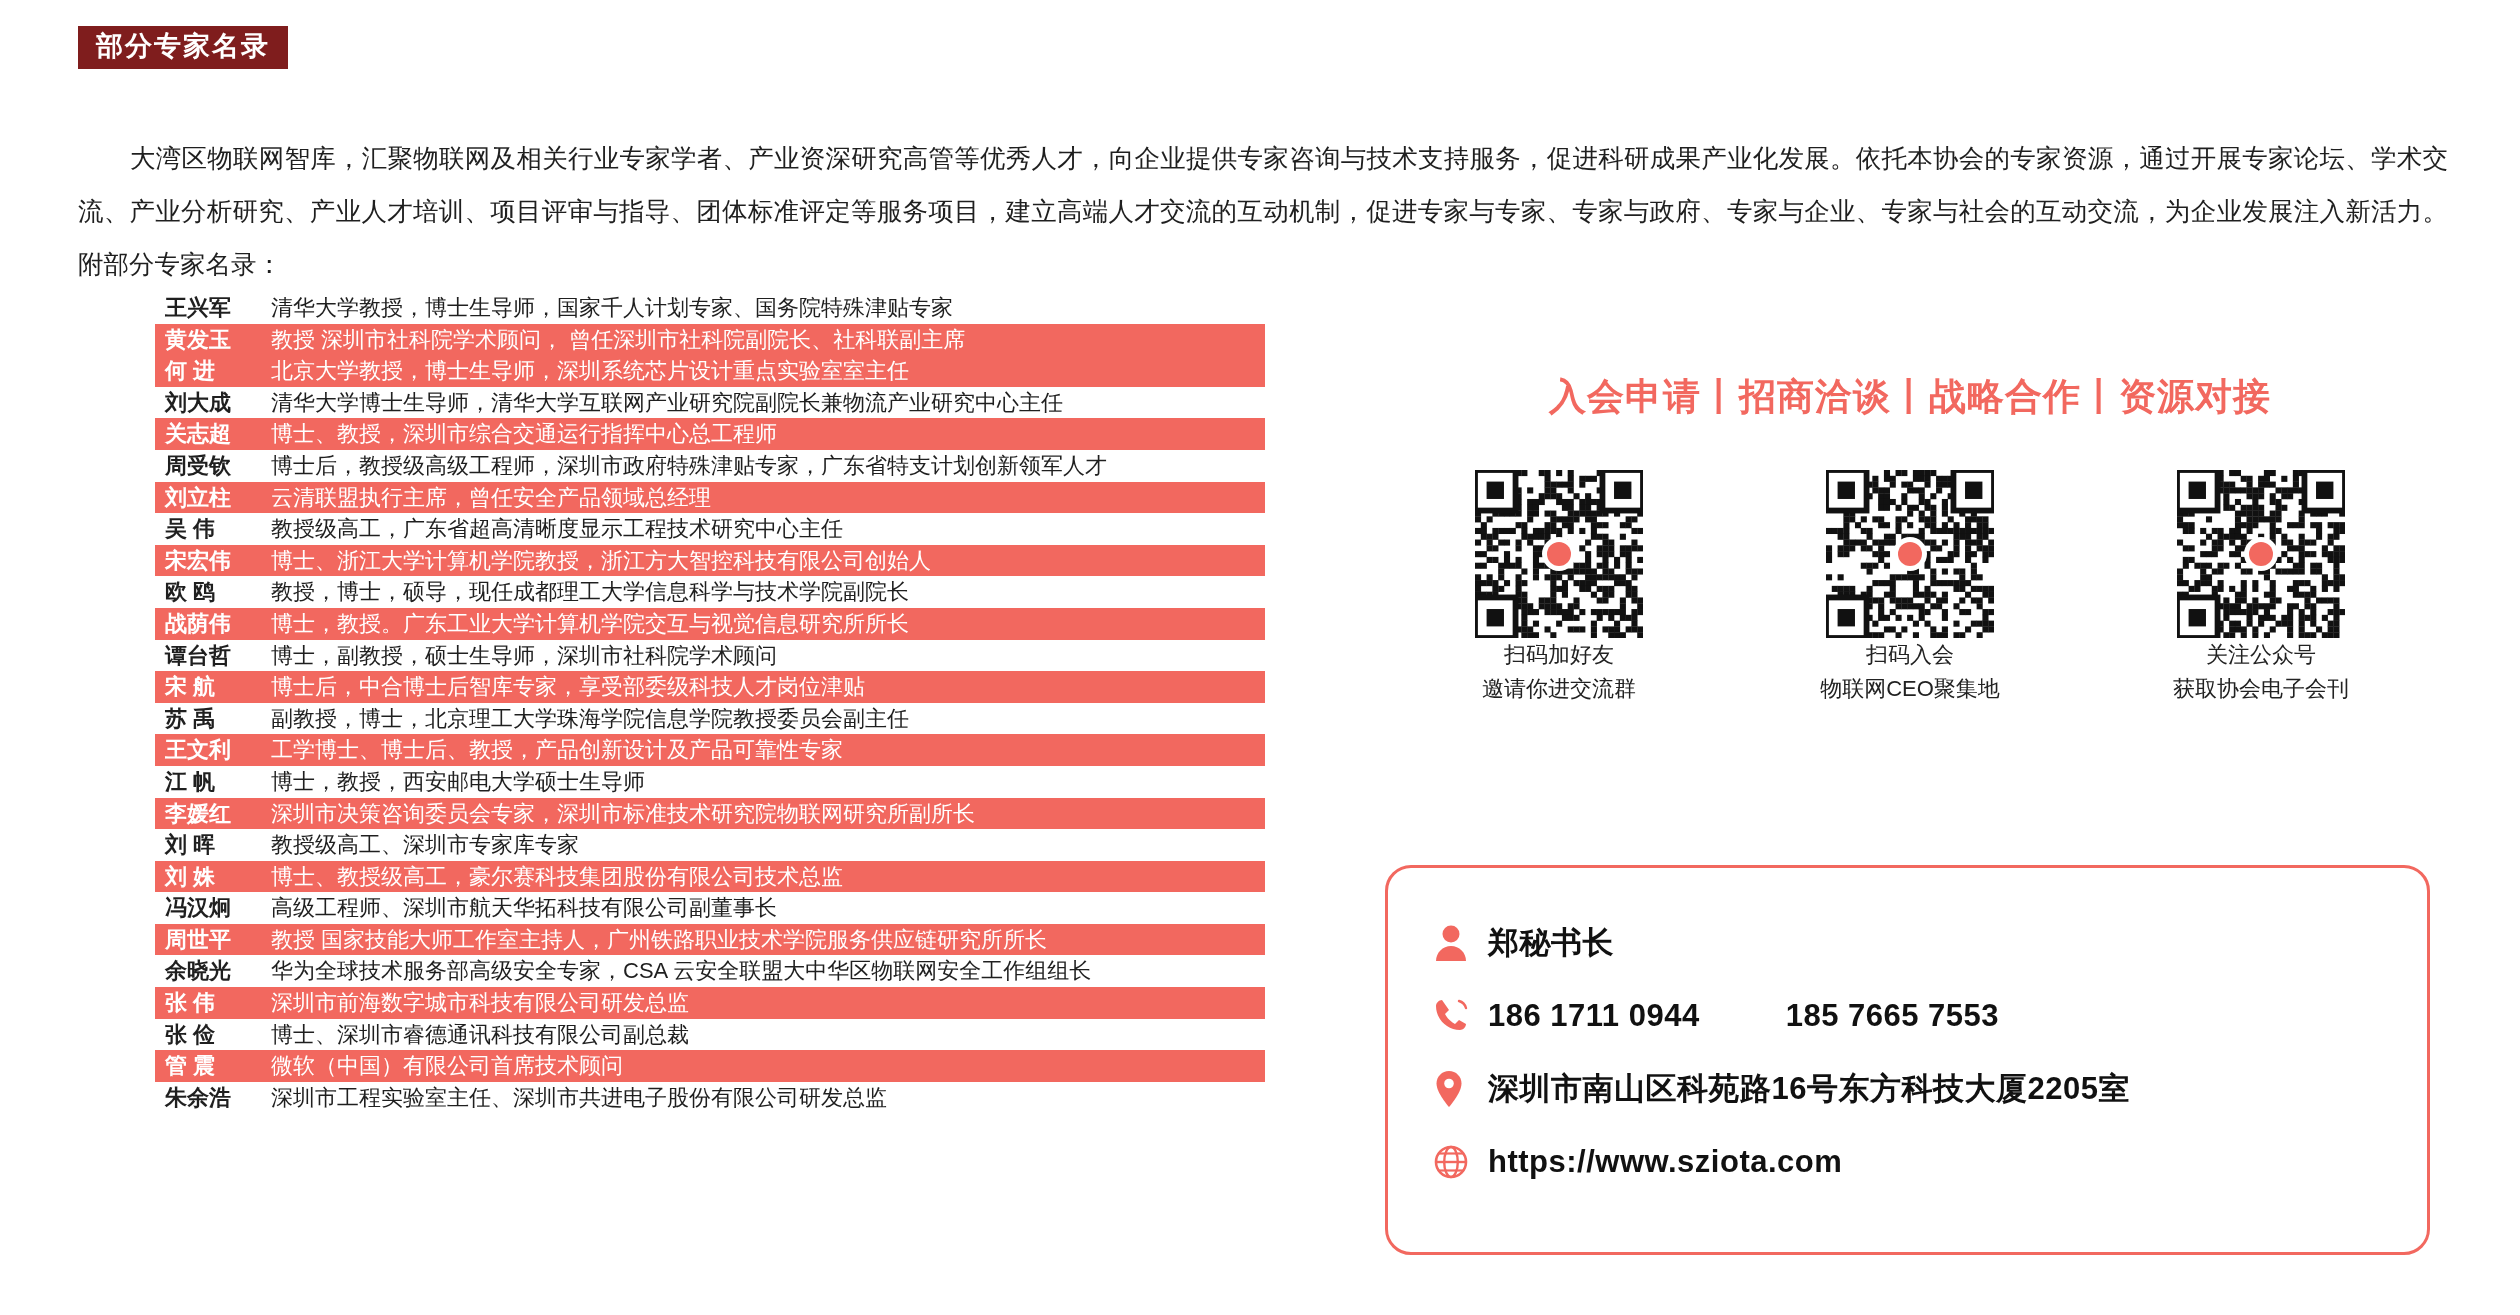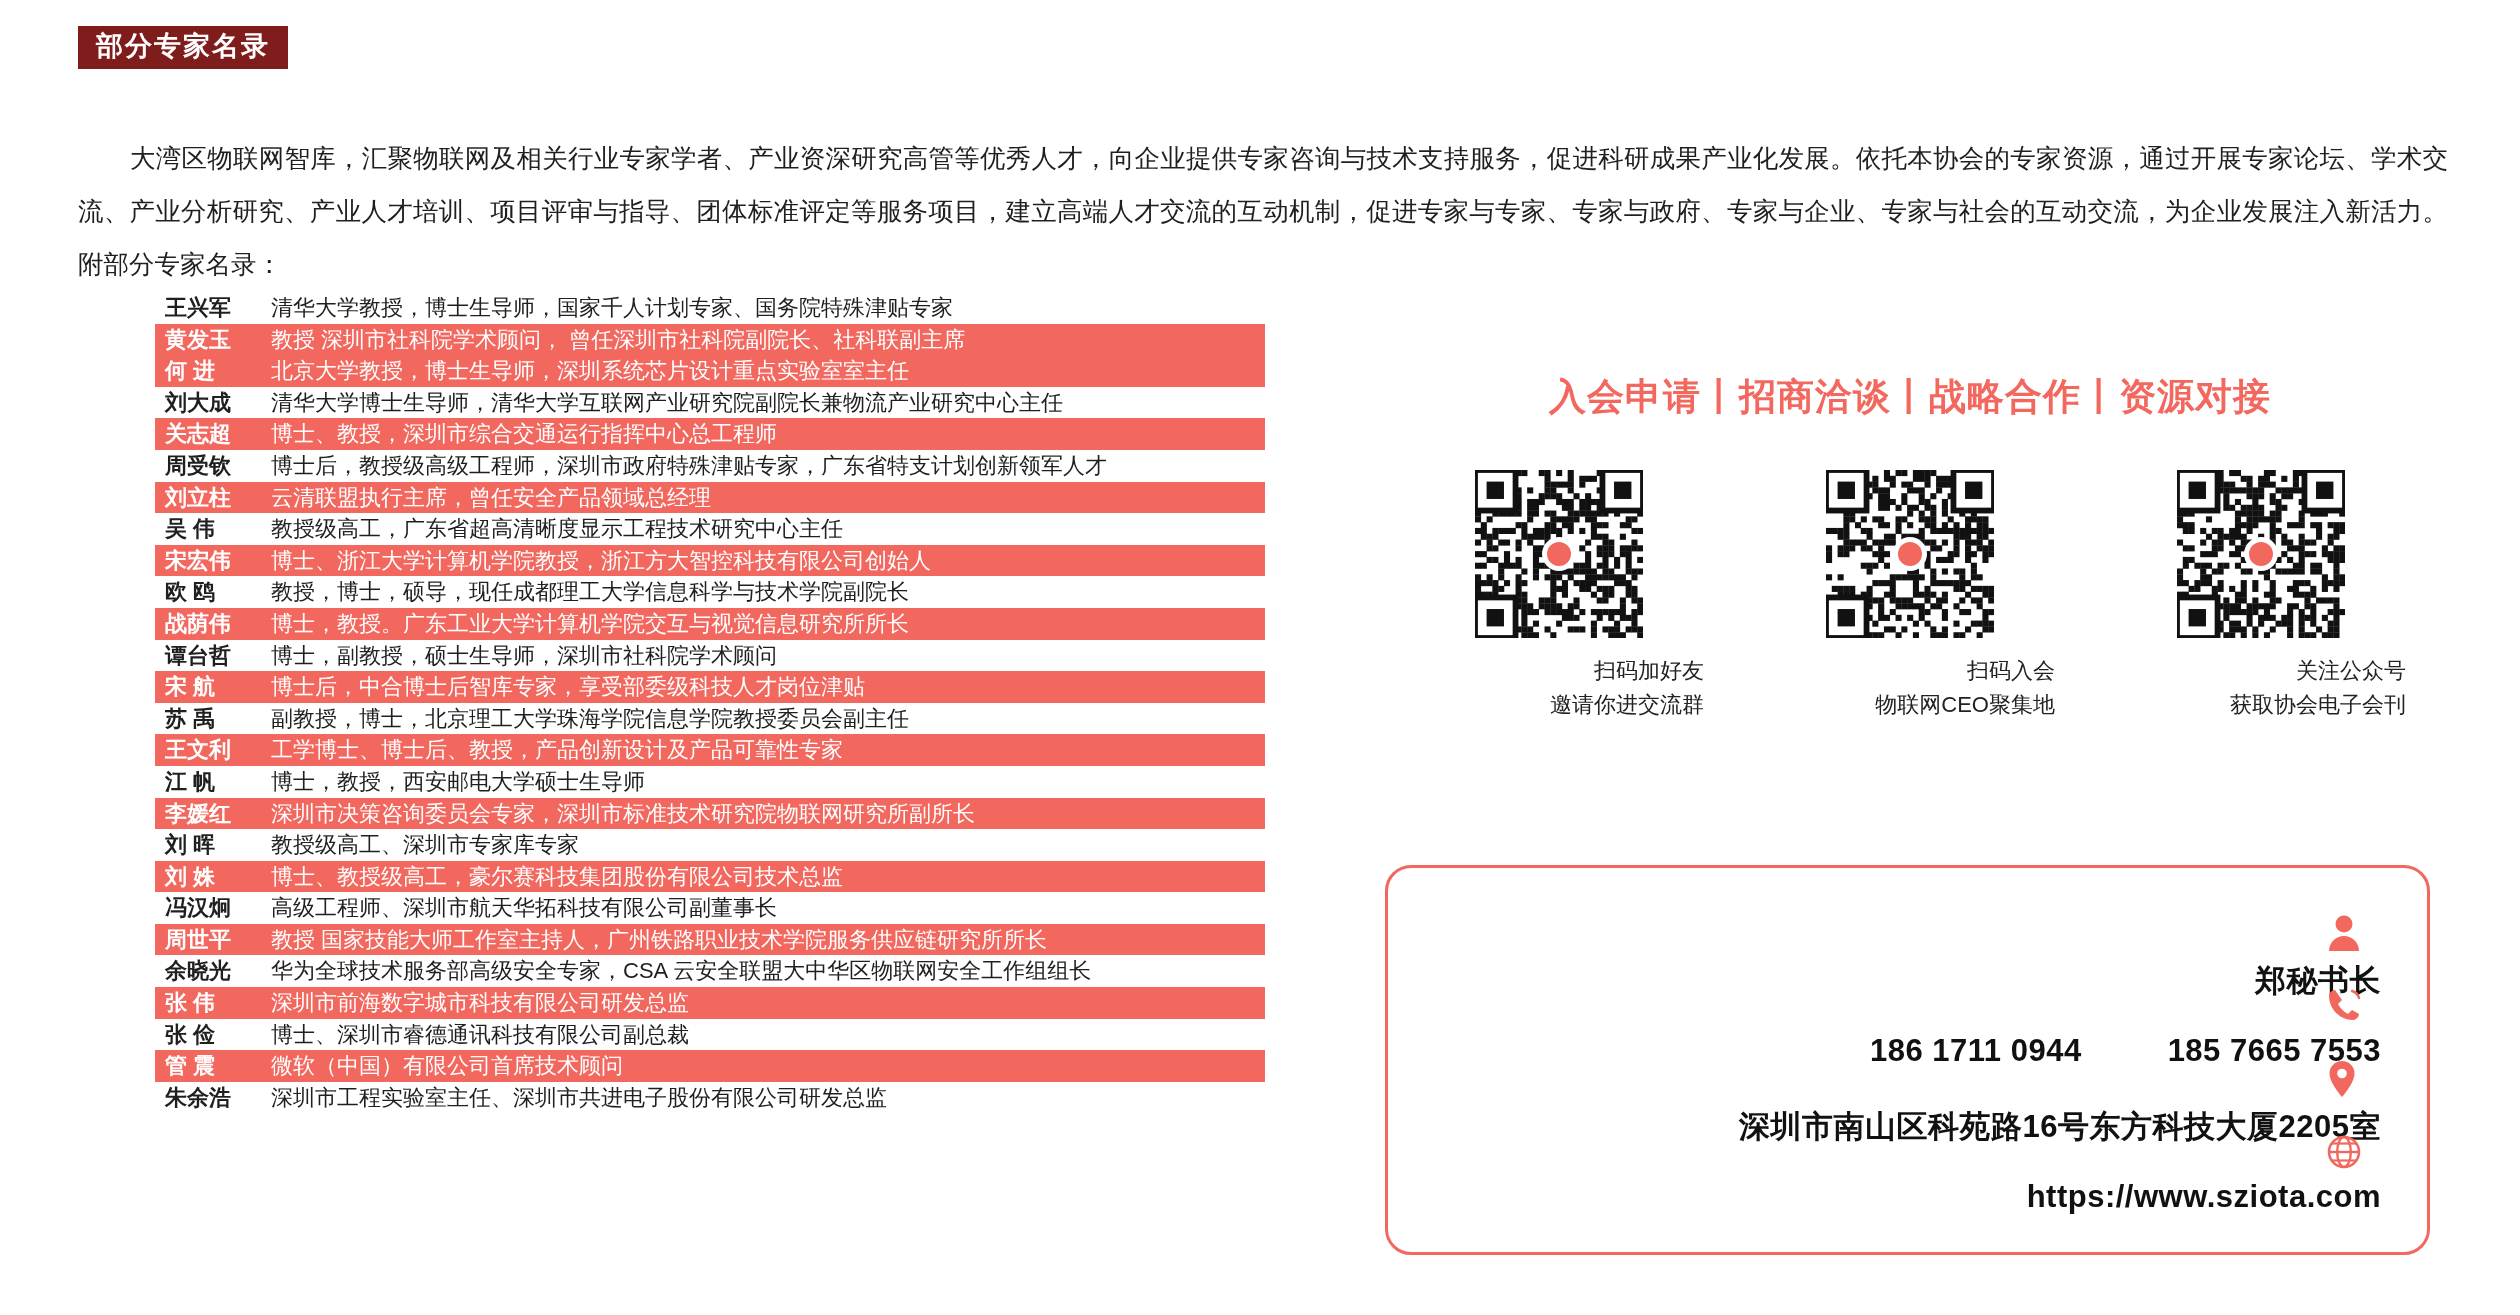--- a/index.html
+++ b/index.html
@@ -108,44 +108,41 @@
   }
   .qr-img {
     width: 168px;
     height: 168px;
     margin: 0 auto;
     display: block;
     background: #ffffff;
     border: 0;
   }
   .qr-caption {
-    margin-top: 16px;
     font-size: 22px;
     line-height: 34px;
     color: #222;
-    text-align: right;
   }
 
   
   .contact-card {
     position: absolute;
     left: 1385px;
     top: 865px;
     width: 1045px;
     height: 390px;
     border: 3px solid #f2685f;
     border-radius: 26px;
     box-sizing: border-box;
     padding: 38px 46px;
   }
   .contact-line {
     display: flex;
-    align-items: flex-end;
+    align-items: center;
     height: 73px;
-    flex-direction: column;
   }
   .contact-icon {
     width: 54px;
     flex: 0 0 54px;
     display: flex;
     align-items: center;
     justify-content: flex-start;
     color: #f2685f;
   }
   .contact-text {

